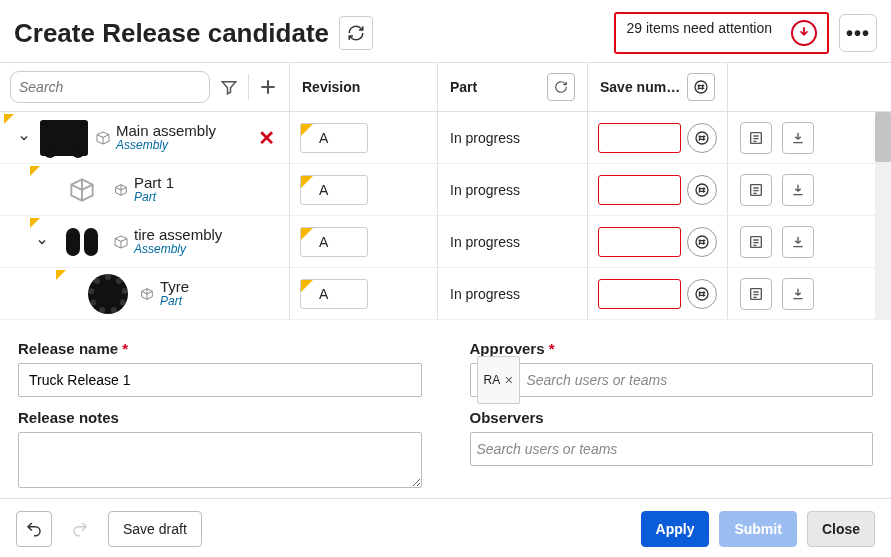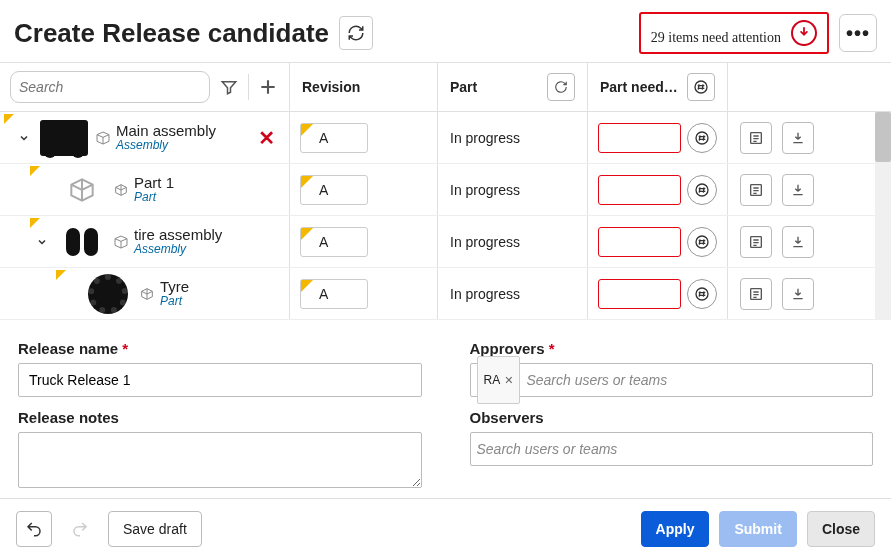--- a/index.html
+++ b/index.html
@@ -2,21 +2,21 @@
 <html><head>
 <meta charset="utf-8">
 <style>
   * { box-sizing: border-box; }
   html, body { margin: 0; padding: 0; font-family: Arial, Helvetica, sans-serif; font-size: 14px; color: #222; background: #fff; }
   .app { width: 891px; height: 557px; display: flex; flex-direction: column; position: relative; }
   .header { display: flex; align-items: center; padding: 12px 14px 8px 14px; }
   .title { font-size: 26px; font-weight: bold; }
   .refresh-btn { width: 34px; height: 34px; border: 1px solid #ccc; border-radius: 4px; display: flex; align-items: center; justify-content: center; margin-left: 10px; cursor: pointer; background:#fff; }
   .spacer { flex: 1; }
-  .attention-box { border: 2px solid #e30613; border-radius: 3px; display: flex; align-items: flex-end; padding: 6px 10px; gap: 10px; font-family: Liberation Serif, serif; }
+  .attention-box { border: 2px solid #e30613; border-radius: 3px; display: flex; align-items: flex-start; padding: 6px 10px; gap: 19px; }
   .attention-icon { width: 26px; height: 26px; border: 2px solid #d0021b; border-radius: 50%; display: flex; align-items: center; justify-content: center; color: #d0021b; font-weight: bold; }
   .more-btn { width: 38px; height: 38px; border: 1px solid #ccc; border-radius: 6px; display: flex; align-items: center; justify-content: center; margin-left: 10px; cursor: pointer; background:#fff; font-size: 20px; font-weight: bold; letter-spacing: 1px;}
   
   .toolbar { display: flex; align-items: stretch; border-top: 1px solid #e0e0e0; border-bottom: 1px solid #e0e0e0; }
   .left-toolbar { display: flex; align-items: center; padding: 8px 10px; gap: 8px; width: 290px; border-right: 1px solid #e0e0e0; }
   .search-input { flex: 1; height: 32px; border: 1px solid #ccc; border-radius: 9px; padding: 0 8px; font-style: italic; color: #888; font-size: 14px; outline: none; }
   .icon-btn { width: 30px; height: 30px; display: flex; align-items: center; justify-content: center; cursor: pointer; color: #555; }
   .vsep { width:1px; background:#ddd; height:26px; }
   .col-head { display: flex; align-items: center; padding: 0 12px; font-weight: bold; border-right: 1px solid #e0e0e0; position: relative; }
   .col-rev { width: 148px; }
@@ -116,21 +116,21 @@
       </div>
   <div class="col-head col-state">
     <span>Part</span>
     <div class="small-round-btn">
       <svg width="14" height="14" viewBox="0 0 24 24" fill="none" stroke="#555" stroke-width="2">
             <path d="M21 12a9 9 0 1 1-3-6.7L21 8M21 3v5h-5"></path>
           </svg>
     </div>
   </div>
   <div class="col-head col-part">
-    <span class="ellipsis" style="max-width:90px">Part need…</span>
+    <span class="ellipsis" style="max-width:90px">Save numb…</span>
     <div class="small-round-btn">
       <svg width="16" height="16" viewBox="0 0 24 24" fill="none" stroke="#333" stroke-width="2">
             <circle cx="12" cy="12" r="9"></circle>
             <path d="M9 8l-1 8m7-8l-1 8M7 10h10M7 14h10"></path>
           </svg>
     </div>
   </div>
   <div class="col-head col-actions"></div>
 </div>
 

